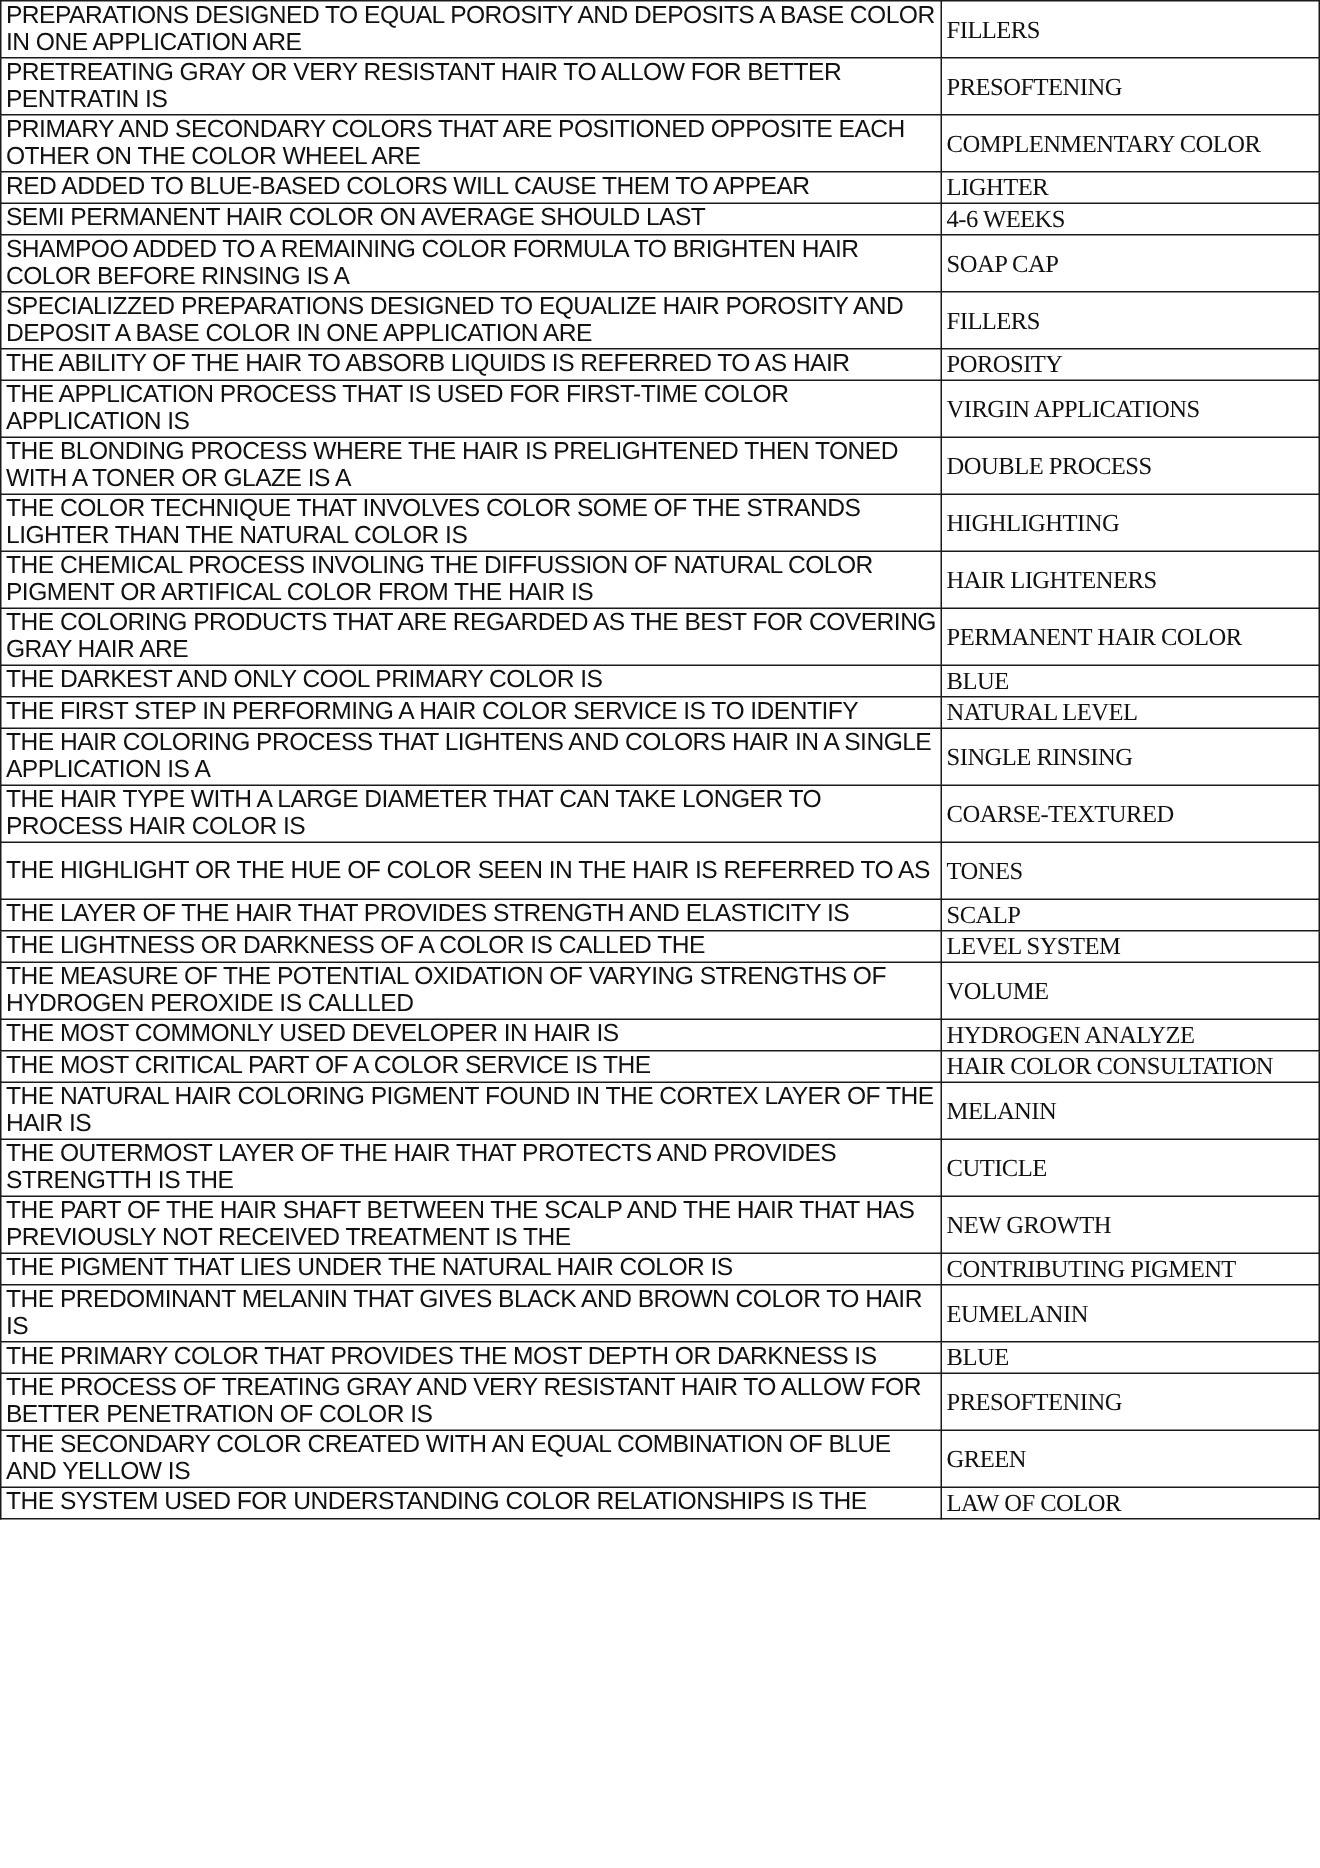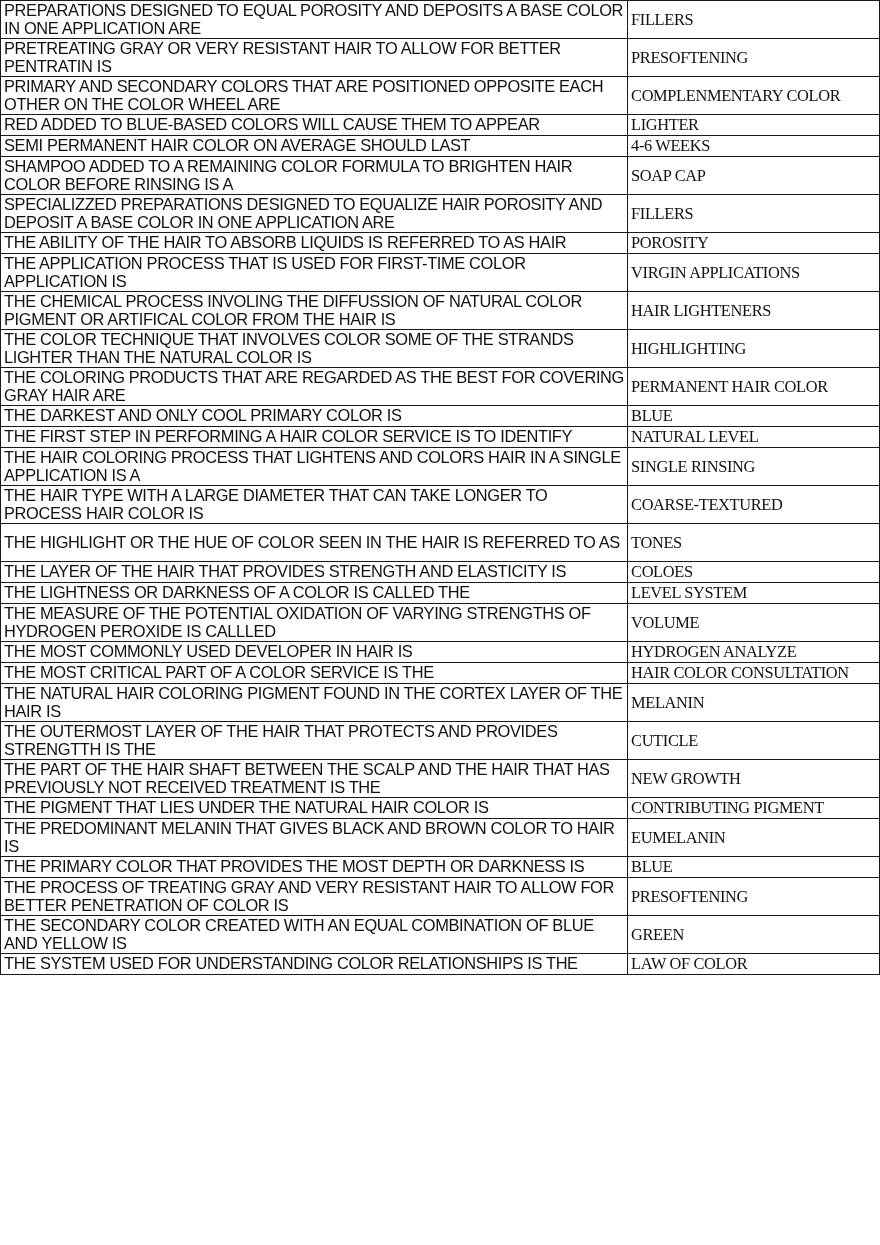--- a/index.html
+++ b/index.html
@@ -59,26 +59,30 @@
       </tr>
     <tr class="r1">
         <td class="q">THE ABILITY OF THE HAIR TO ABSORB LIQUIDS IS REFERRED TO AS HAIR</td>
         <td class="a">POROSITY</td>
       </tr>
     <tr class="r2">
         <td class="q">THE APPLICATION PROCESS THAT IS USED FOR FIRST-TIME COLOR APPLICATION IS</td>
         <td class="a">VIRGIN APPLICATIONS</td>
       </tr>
     <tr class="r2">
-        <td class="q">THE CHEMICAL PROCESS INVOLING THE DIFFUSSION OF NATURAL COLOR PIGMENT OR ARTIFICAL COLOR FROM THE HAIR IS</td>
-        <td class="a">HAIR LIGHTENERS</td>
+        <td class="q">THE BLONDING PROCESS WHERE THE HAIR IS PRELIGHTENED THEN TONED WITH A TONER OR GLAZE IS A</td>
+        <td class="a">DOUBLE PROCESS</td>
       </tr>
     <tr class="r2">
         <td class="q">THE COLOR TECHNIQUE THAT INVOLVES COLOR SOME OF THE STRANDS LIGHTER THAN THE NATURAL COLOR IS</td>
         <td class="a">HIGHLIGHTING</td>
+      </tr>
+    <tr class="r2">
+        <td class="q">THE CHEMICAL PROCESS INVOLING THE DIFFUSSION OF NATURAL COLOR PIGMENT OR ARTIFICAL COLOR FROM THE HAIR IS</td>
+        <td class="a">HAIR LIGHTENERS</td>
       </tr>
     <tr class="r2">
         <td class="q">THE COLORING PRODUCTS THAT ARE REGARDED AS THE BEST FOR COVERING GRAY HAIR ARE</td>
         <td class="a">PERMANENT HAIR COLOR</td>
       </tr>
     <tr class="r1">
         <td class="q">THE DARKEST AND ONLY COOL PRIMARY COLOR IS</td>
         <td class="a">BLUE</td>
       </tr>
     <tr class="r1">
@@ -92,21 +96,21 @@
     <tr class="r2">
         <td class="q">THE HAIR TYPE WITH A LARGE DIAMETER THAT CAN TAKE LONGER TO PROCESS HAIR COLOR IS</td>
         <td class="a">COARSE-TEXTURED</td>
       </tr>
     <tr class="r2">
         <td class="q">THE HIGHLIGHT OR THE HUE OF COLOR SEEN IN THE HAIR IS REFERRED TO AS</td>
         <td class="a">TONES</td>
       </tr>
     <tr class="r1">
         <td class="q">THE LAYER OF THE HAIR THAT PROVIDES STRENGTH AND ELASTICITY IS</td>
-        <td class="a">COLOES</td>
+        <td class="a">SCALP</td>
       </tr>
     <tr class="r1">
         <td class="q">THE LIGHTNESS OR DARKNESS OF A COLOR IS CALLED THE</td>
         <td class="a">LEVEL SYSTEM</td>
       </tr>
     <tr class="r2">
         <td class="q">THE MEASURE OF THE POTENTIAL OXIDATION OF VARYING STRENGTHS OF HYDROGEN PEROXIDE IS CALLLED</td>
         <td class="a">VOLUME</td>
       </tr>
     <tr class="r1">

